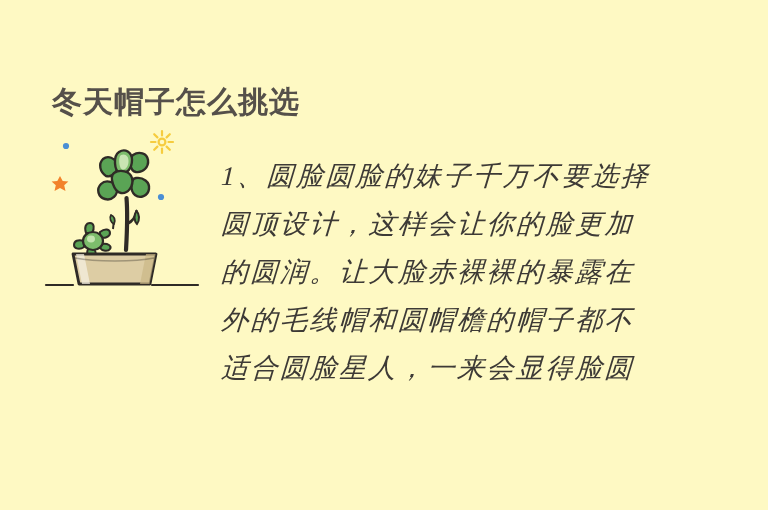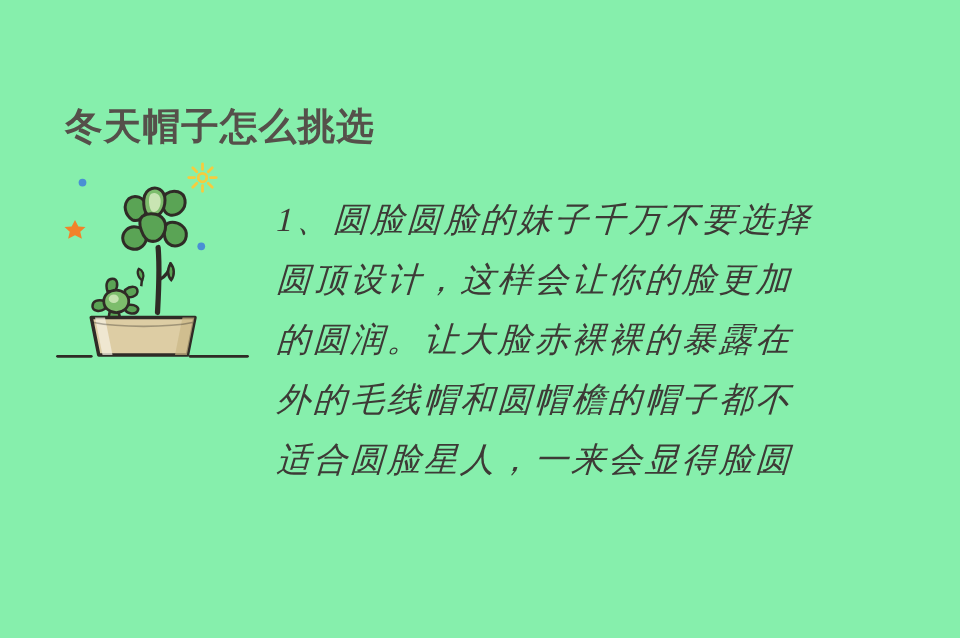--- a/index.html
+++ b/index.html
@@ -10,21 +10,21 @@
     width: 768px;
     height: 510px;
     background: #fdfcf1;
     font-family: "Liberation Sans", sans-serif;
     overflow: hidden;
     position: relative;
   }
   .page {
     position: absolute;
     inset: 0;
-    background: #86efac;
+    background: #fef9c3;
   }
 
   
   .article-title {
     position: absolute;
     left: 52px;
     top: 62px;
     font-family: "Liberation Sans", "DejaVu Sans", sans-serif;
     font-size: 30px;
     line-height: 40px;

